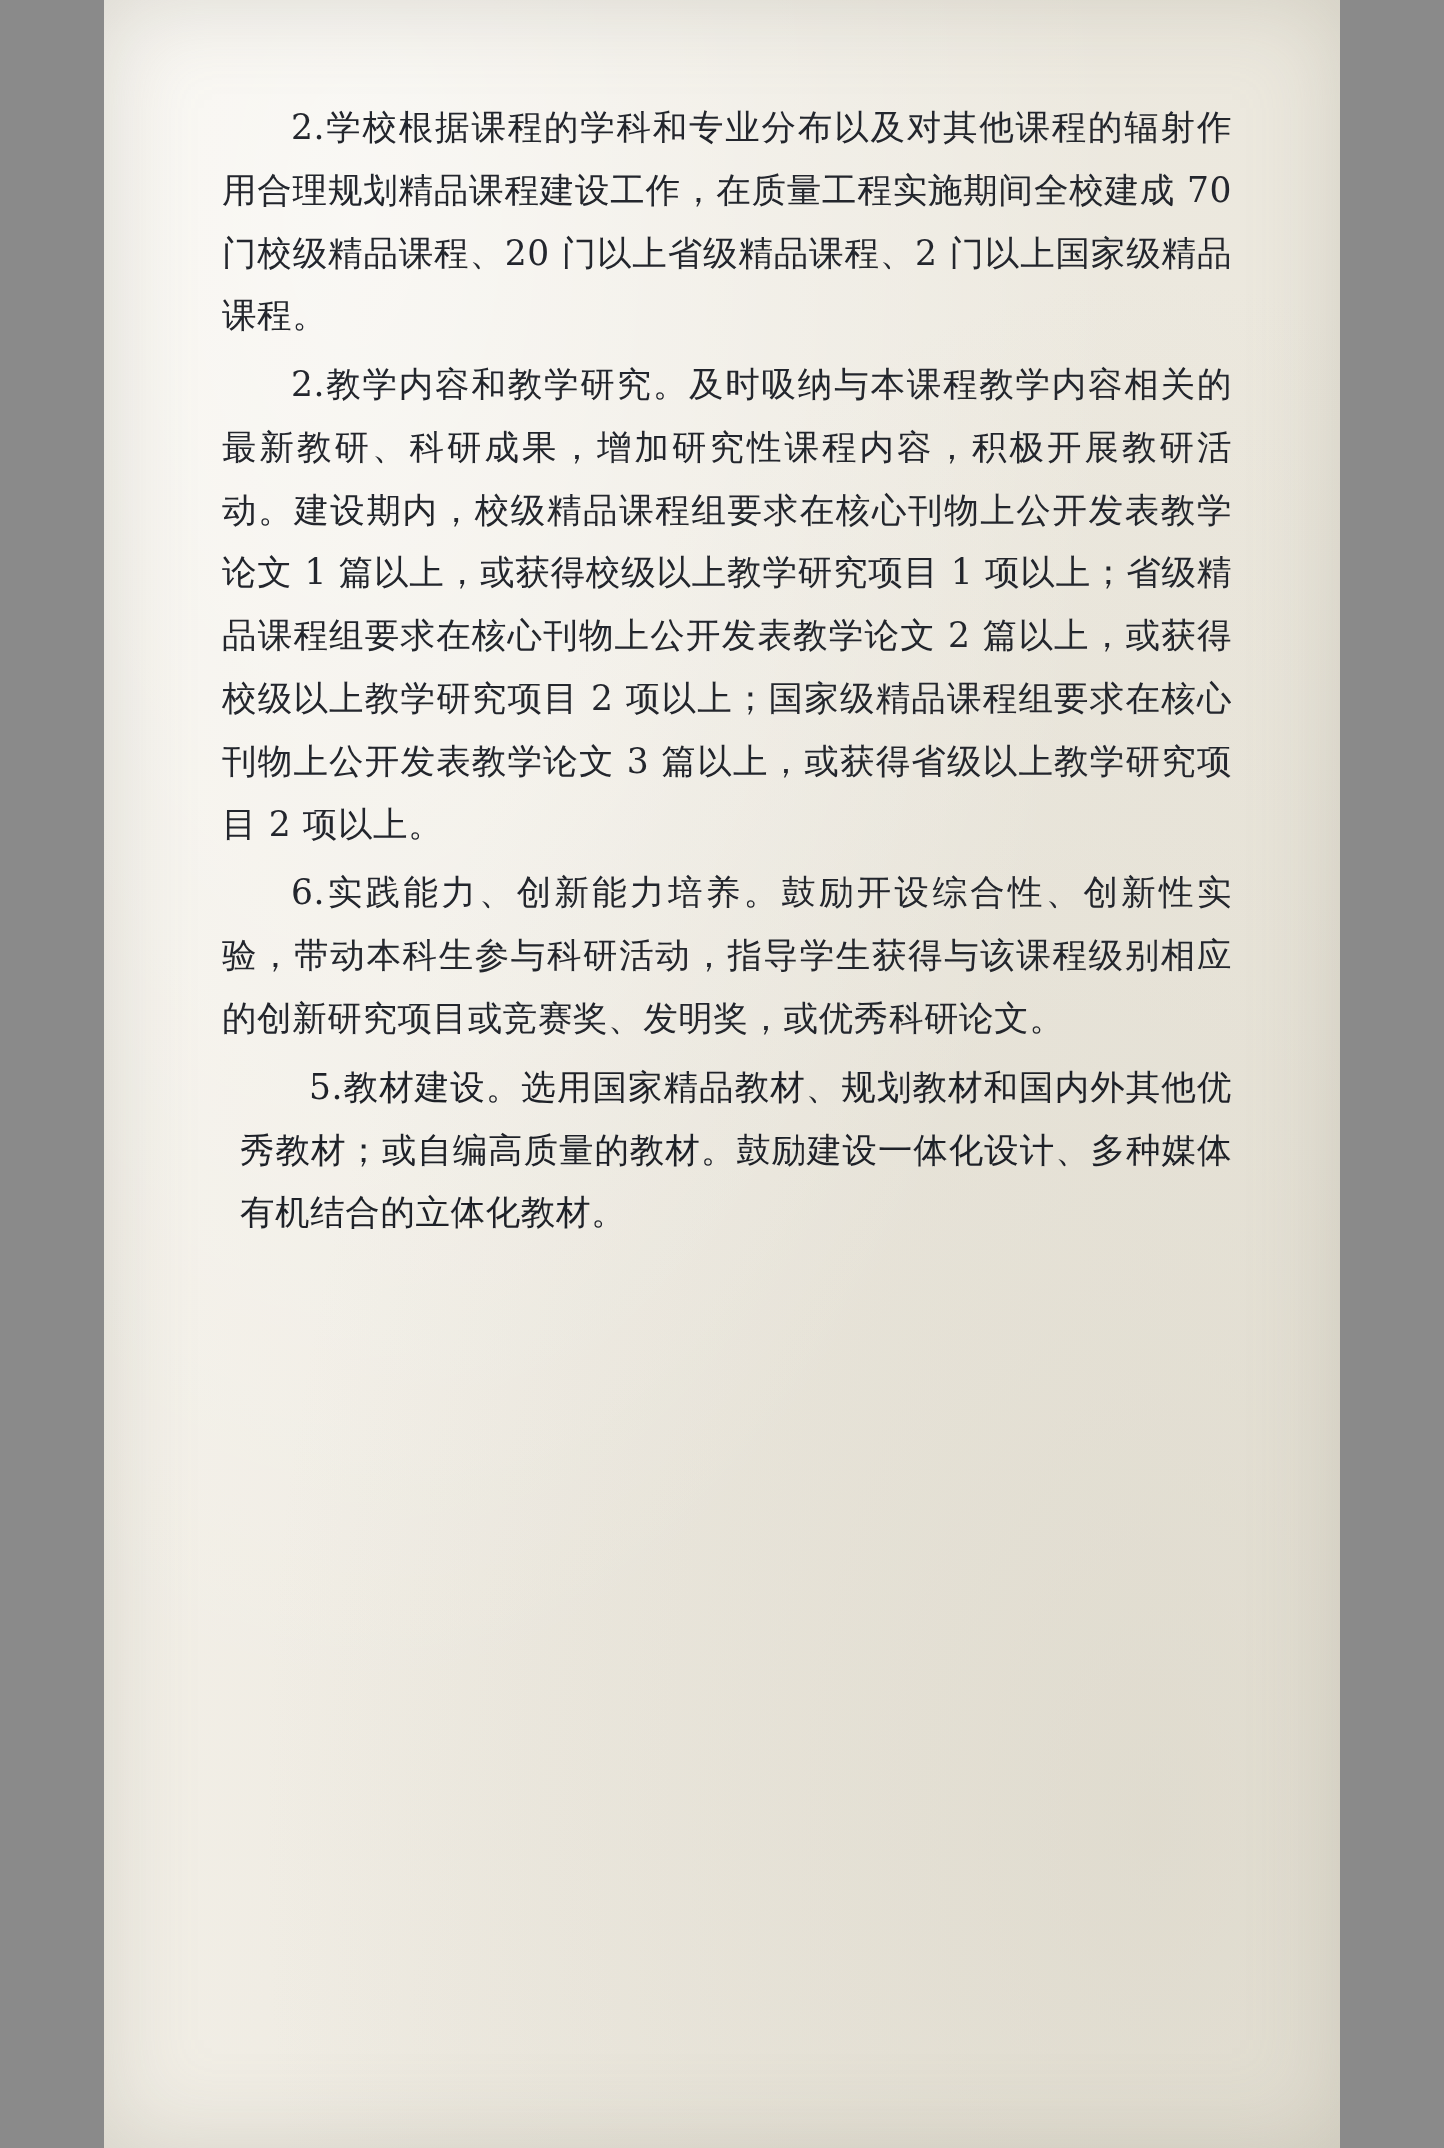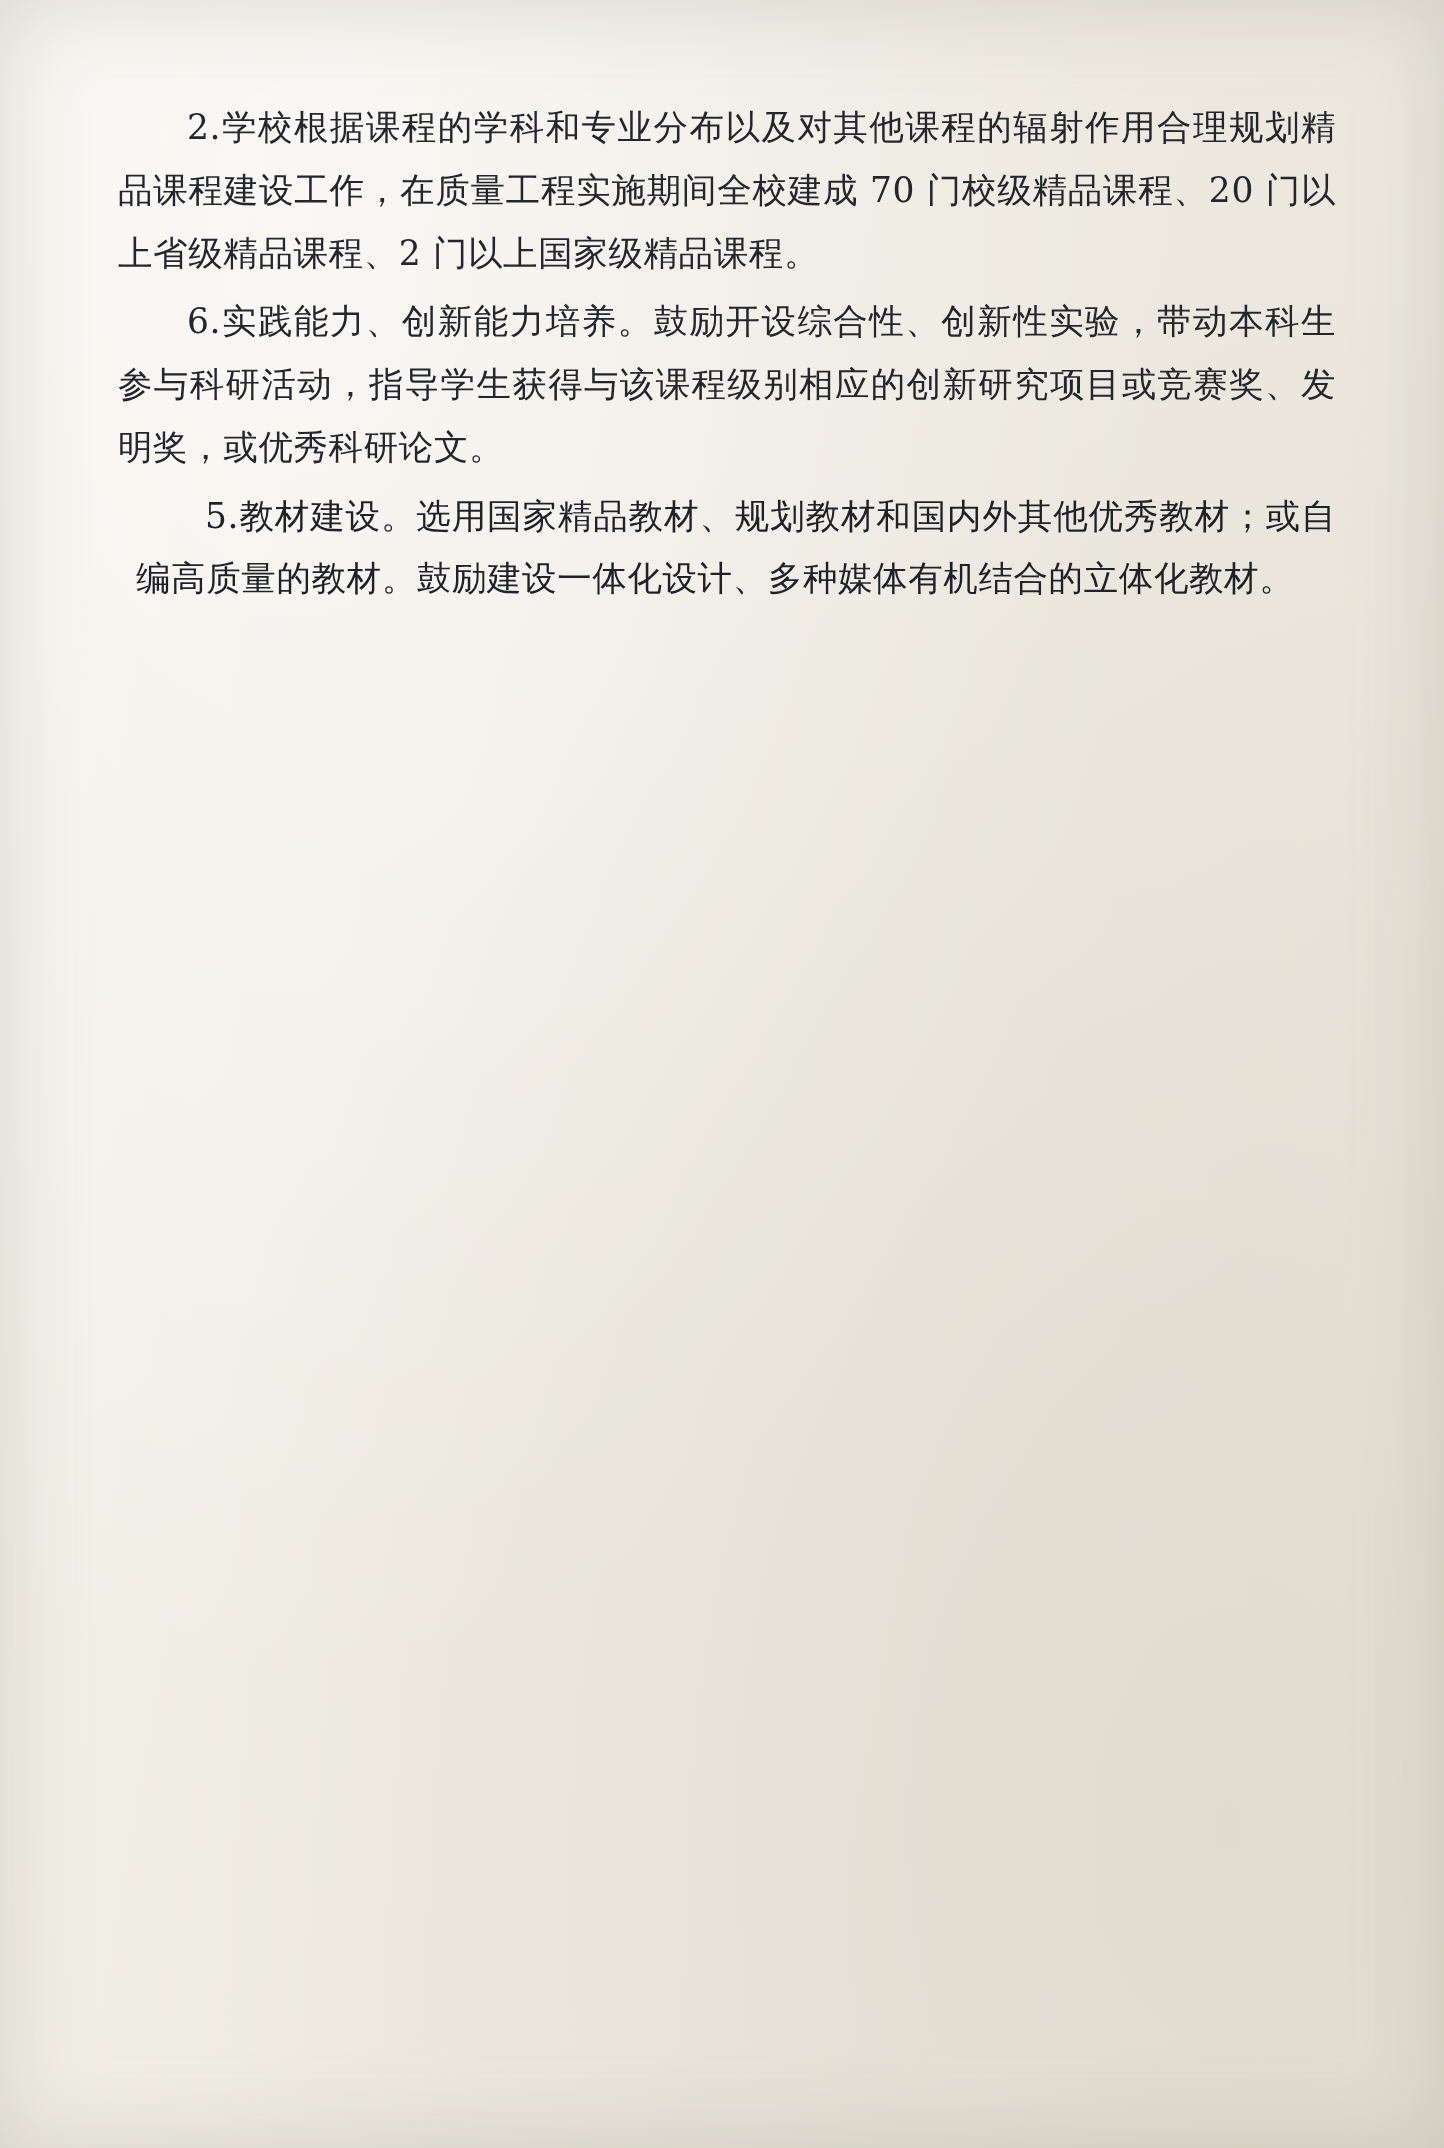--- a/index.html
+++ b/index.html
@@ -5,21 +5,21 @@
   html, body {
     margin: 0;
     padding: 0;
     background: #8a8a8a;
   }
   body {
     font-family: "DejaVu Serif", serif;
   }
   .page {
     position: relative;
-    width: 1444px;
+    width: 1236px;
     height: 2148px;
     margin: 0 auto;
     background: #efece4;
     overflow: hidden;
   }
   
   .page::before {
     content: "";
     position: absolute;
     inset: 0;
@@ -80,20 +80,21 @@
 <body>
 
 <div class="page">
   <div class="sheet">
     <div class="doc-body">
 
       <p class="para ink-a">2.学校根据课程的学科和专业分布以及对其他课程的辐射作用合理规划精品课程建设工作，在质量工程实施期间全校建成 70 门校级精品课程、20 门以上省级精品课程、2 门以上国家级精品课程。</p>
 
 
 
+      <p class="para ink-a">2.教学内容和教学研究。及时吸纳与本课程教学内容相关的最新教研、科研成果，增加研究性课程内容，积极开展教研活动。建设期内，校级精品课程组要求在核心刊物上公开发表教学论文 1 篇以上，或获得校级以上教学研究项目 1 项以上；省级精品课程组要求在核心刊物上公开发表教学论文 2 篇以上，或获得校级以上教学研究项目 2 项以上；国家级精品课程组要求在核心刊物上公开发表教学论文 3 篇以上，或获得省级以上教学研究项目 2 项以上。</p>
 
 
       <p class="para ink-a">6.实践能力、创新能力培养。鼓励开设综合性、创新性实验，带动本科生参与科研活动，指导学生获得与该课程级别相应的创新研究项目或竞赛奖、发明奖，或优秀科研论文。</p>
 
       <p class="para tight ink-b">5.教材建设。选用国家精品教材、规划教材和国内外其他优秀教材；或自编高质量的教材。鼓励建设一体化设计、多种媒体有机结合的立体化教材。</p>
 
     </div>
   </div>
 </div>
 

